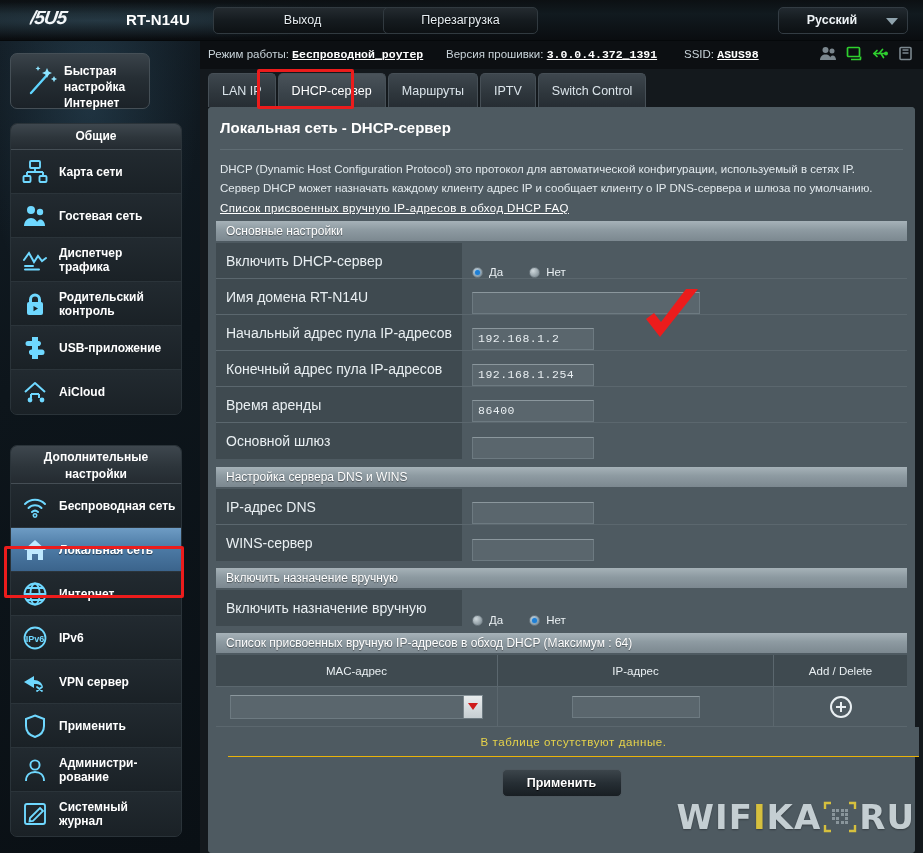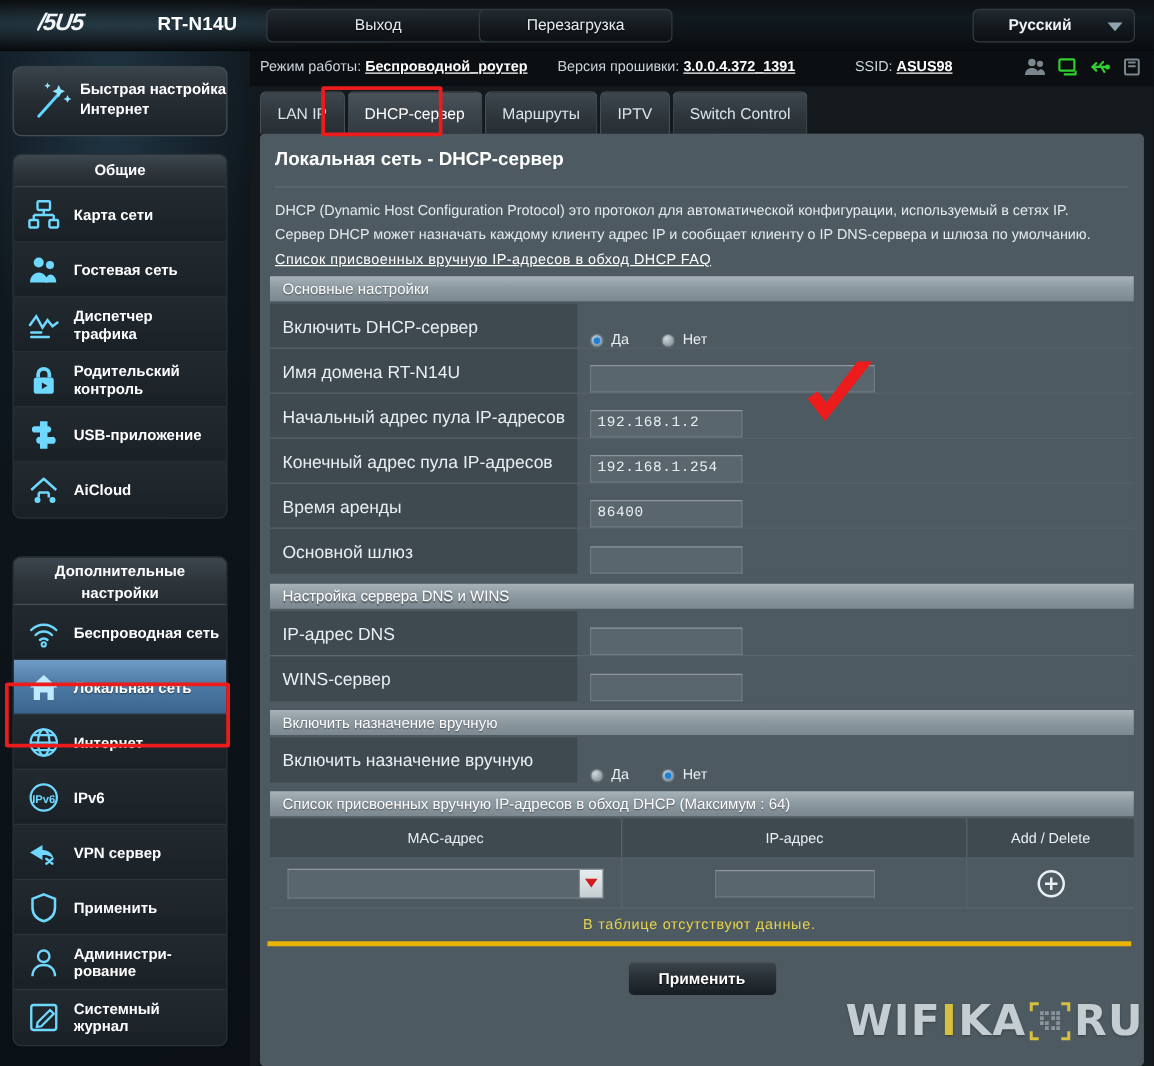--- a/index.html
+++ b/index.html
@@ -54,21 +54,21 @@
     border-top:7px solid #8fa3ad;
   }
 
   
   .sidebar { position:absolute; left:0; top:41px; width:200px; height:812px;
     background: linear-gradient(160deg,#121c24 0%, #0d151b 40%, #0a1015 100%); }
   .sidebar-glow{position:absolute;left:0;top:0;width:200px;height:300px;
     background:radial-gradient(ellipse at 45% 18%, rgba(70,120,150,.28), rgba(0,0,0,0) 70%);}
 
   .quick-btn {
-    position:absolute; left:10px; top:12px; width:172px; height:56px;
+    position:absolute; left:10px; top:12px; width:140px; height:56px;
     background: linear-gradient(180deg,#3a434a 0%, #262e34 45%, #1b2228 100%);
     border:1px solid #454f56; border-radius:7px; cursor:pointer;
   }
   .quick-btn .txt { position:absolute; left:53px; top:9px; color:#fff; font-size:12px;
     font-weight:bold; line-height:16px; }
   .wand-icon { position:absolute; left:12px; top:10px; width:36px; height:36px; }
 
   .menu-group { position:absolute; left:10px; width:172px;
     background:#1b2227; border:1px solid #2a3339; border-radius:7px; overflow:hidden; }
   .group-title {
@@ -101,21 +101,21 @@
     position:absolute; left:4px; top:-4px; width:180px; height:52px;
     border:3px solid #ec1c1c; border-radius:2px; pointer-events:none; z-index:5;
   }
 
   
   .main { position:absolute; left:200px; top:41px; width:723px; height:812px;
     background:#14191d; }
   .statusline { position:absolute; left:0; top:0; width:723px; height:28px;
     background:#0c0f12; }
   .statusline .t { position:absolute; top:7px; color:#c9d4da; font-size:11.5px; }
-  .statusline .u { color:#ffffff; font-weight:bold; text-decoration:underline; }
+  .statusline .u { color:#ffffff; font-weight:bold; text-decoration:underline;font-family:Liberation Mono, monospace; }
   .st-icons { position:absolute; right:10px; top:5px; display:flex; gap:9px; align-items:center; }
 
   
   .tabs { position:absolute; left:8px; top:30px; height:36px; display:flex; align-items:flex-end; }
   .tab {
     height:34px; line-height:34px; padding:0 13px; margin-right:2px;
     background: linear-gradient(180deg,#3e474e 0%, #2e363c 60%, #262d33 100%);
     border-radius:5px 5px 0 0; color:#dbe4ea; font-size:12.5px; cursor:pointer;
     border:1px solid #464f56; border-bottom:none;
   }
@@ -200,22 +200,22 @@
   .selectbox .sb-arrow i{width:0;height:0;border-left:5px solid transparent;
     border-right:5px solid transparent;border-top:7px solid #cf1b1b; display:block;}
 
   .plus-btn { width:22px;height:22px;border-radius:50%;border:2px solid #e9eff2;
     position:relative; cursor:pointer;}
   .plus-btn::before,.plus-btn::after{content:"";position:absolute;background:#e9eff2;}
   .plus-btn::before{left:4px;top:8px;width:10px;height:2px;}
   .plus-btn::after{top:4px;left:8px;height:10px;width:2px;}
 
   .empty-row {
-    position:absolute; left:6px; width:691px; height:30px;
-    background:#4e5a61; border-bottom:4px solid #eab308;
+    position:absolute; left:20px; width:691px; height:30px;
+    background:#4e5a61; border-bottom:1px solid #eab308;
     display:flex; align-items:center; justify-content:center;
     color:#e7d34a; font-size:11.5px; letter-spacing:.6px;
   }
 
   .apply-btn {
     position:absolute; left:50%; transform:translateX(-50%); width:120px; height:28px;
     background: linear-gradient(180deg,#3c454b 0%, #262e34 50%, #181e23 100%);
     border:1px solid #4d575e; border-radius:5px;
     color:#ffffff; font-size:12.5px; font-weight:bold; line-height:26px; text-align:center;
     cursor:pointer; text-shadow:0 1px 1px #000;

